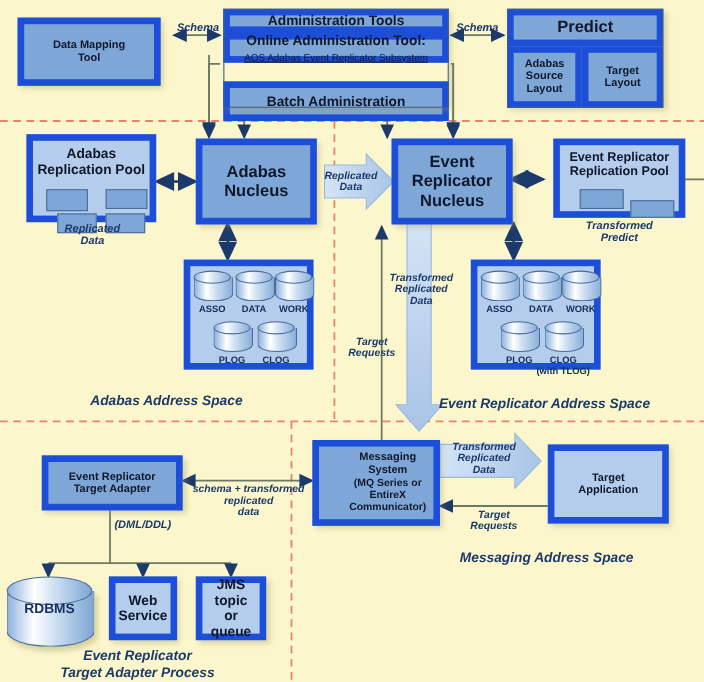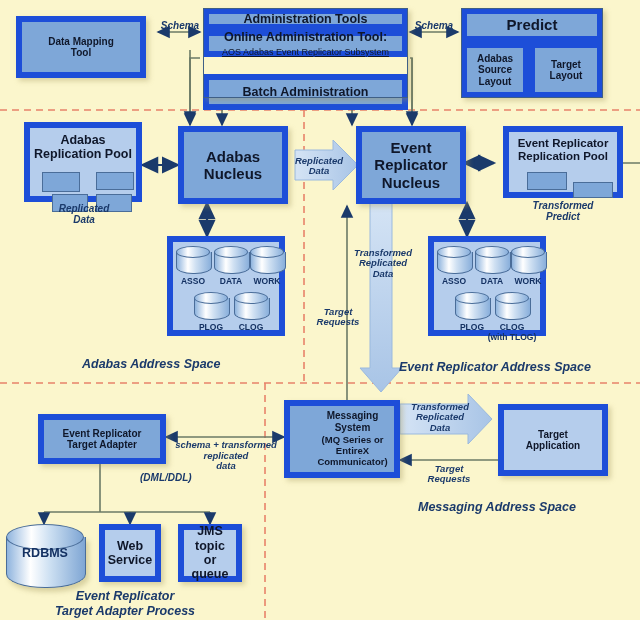--- a/index.html
+++ b/index.html
@@ -342,21 +342,21 @@
     <span>Event Replicator</span>
     <span>Target Adapter</span>
   </div>
 
   <div class="lbl wrap" style="left:168px;top:440px;width:116px;font-size:9.5px;">
     <div>schema + transformed</div>
     <div>replicated</div>
     <div>data</div>
   </div>
 
-  <div class="lbl" style="left:104px;top:472px;width:80px;font-size:10px;text-align:left;margin-left:36px;">(DML/DDL)</div>
+  <div class="lbl" style="left:104px;top:472px;width:80px;font-size:10px;text-align:left;">(DML/DDL)</div>
 
   <div class="box stack" style="left:284px;top:400px;width:116px;height:78px;padding-left:21px;">
     <span class="t13">Messaging</span>
     <span class="t13">System</span>
     <span class="sub" style="margin-top:2px;">(MQ Series or</span>
     <span class="sub">EntireX Communicator)</span>
   </div>
 
   <div class="ba-text" style="left:404px;top:402px;width:72px;">
     <div>Transformed</div>

